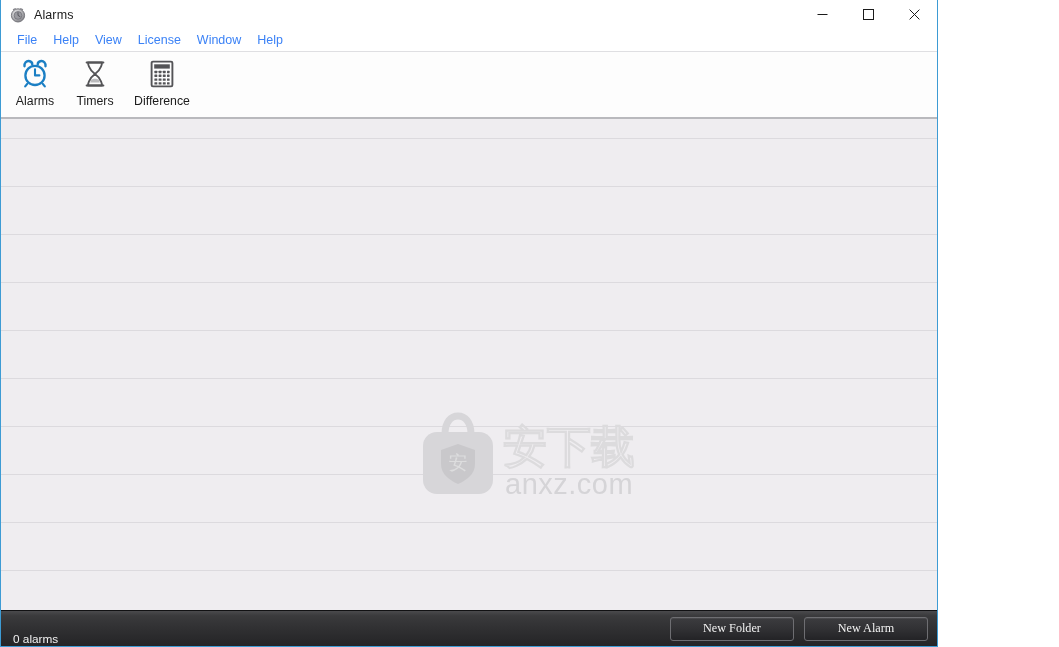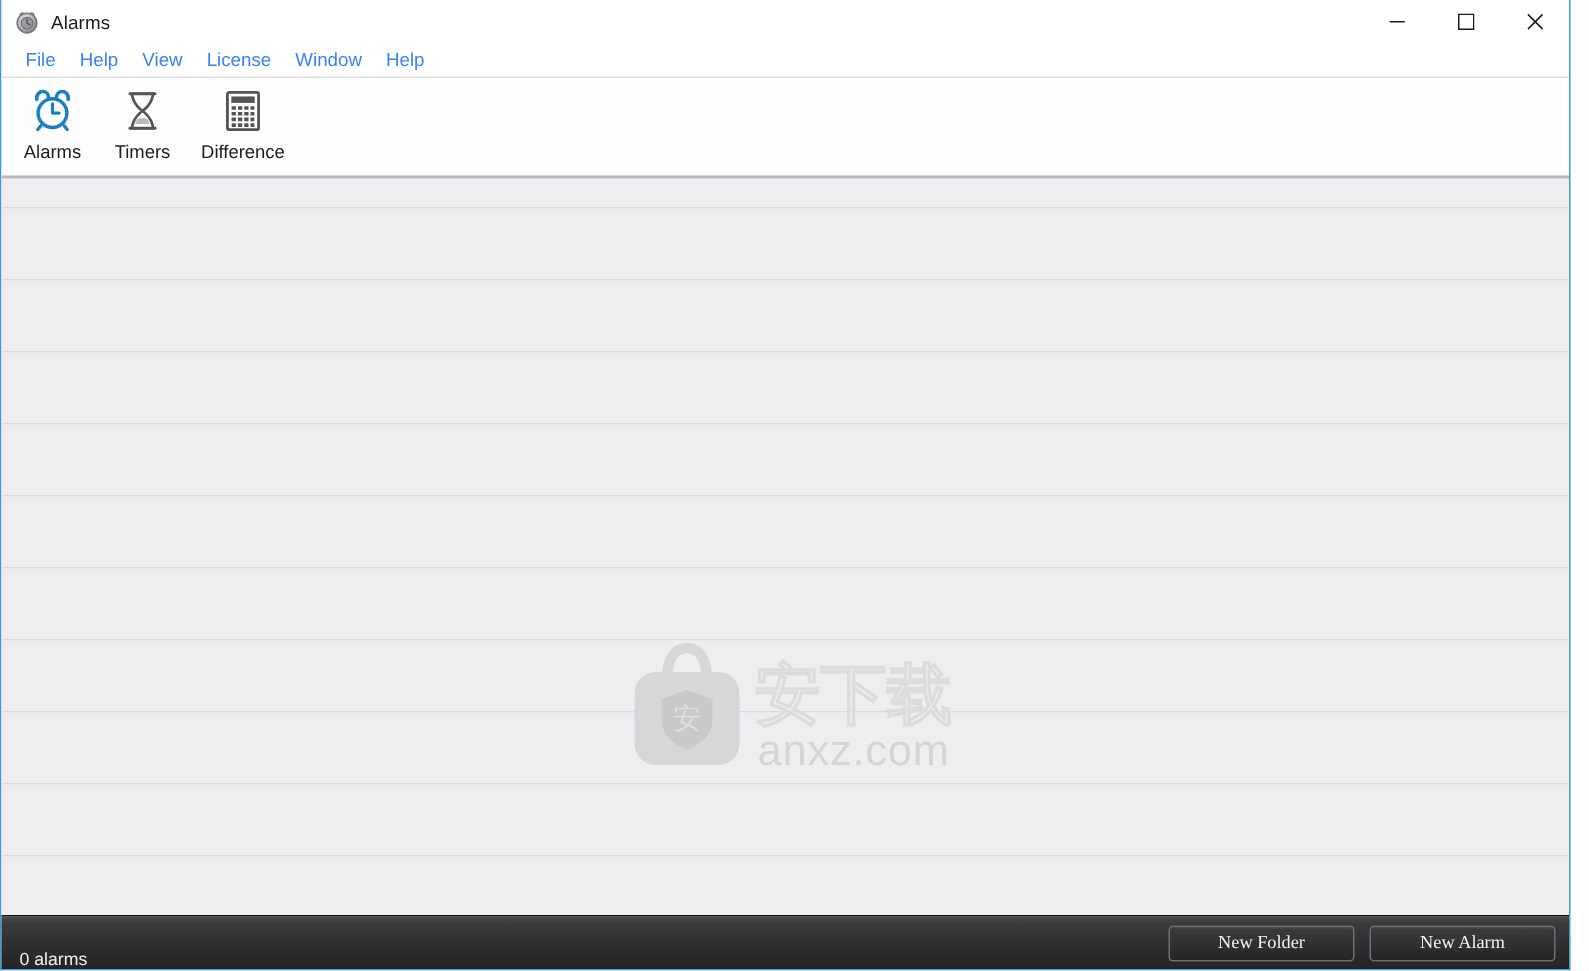--- a/index.html
+++ b/index.html
@@ -10,21 +10,21 @@
   body {
     width: 1059px;
     height: 647px;
     font-family: "Liberation Sans", sans-serif;
     overflow: hidden;
     -webkit-font-smoothing: antialiased;
   }
 
   .window {
     position: relative;
-    width: 1047px;
+    width: 938px;
     height: 647px;
     box-sizing: border-box;
     background: #ffffff;
     border-left: 1px solid #3d9bd4;
     border-right: 1px solid #3d9bd4;
     border-bottom: 1px solid #3d9bd4;
     display: flex;
     flex-direction: column;
   }
 
@@ -138,21 +138,21 @@
   }
   .list-row:first-child {
     height: 21px;
     border-top: 1px solid #b9b9bd;
   }
 
   
   .watermark {
     position: absolute;
     left: 416px;
-    top: 304px;
+    top: 288px;
     width: 222px;
     height: 96px;
     pointer-events: none;
     opacity: 1;
   }
 
   
   .statusbar {
     height: 35px;
     min-height: 35px;

